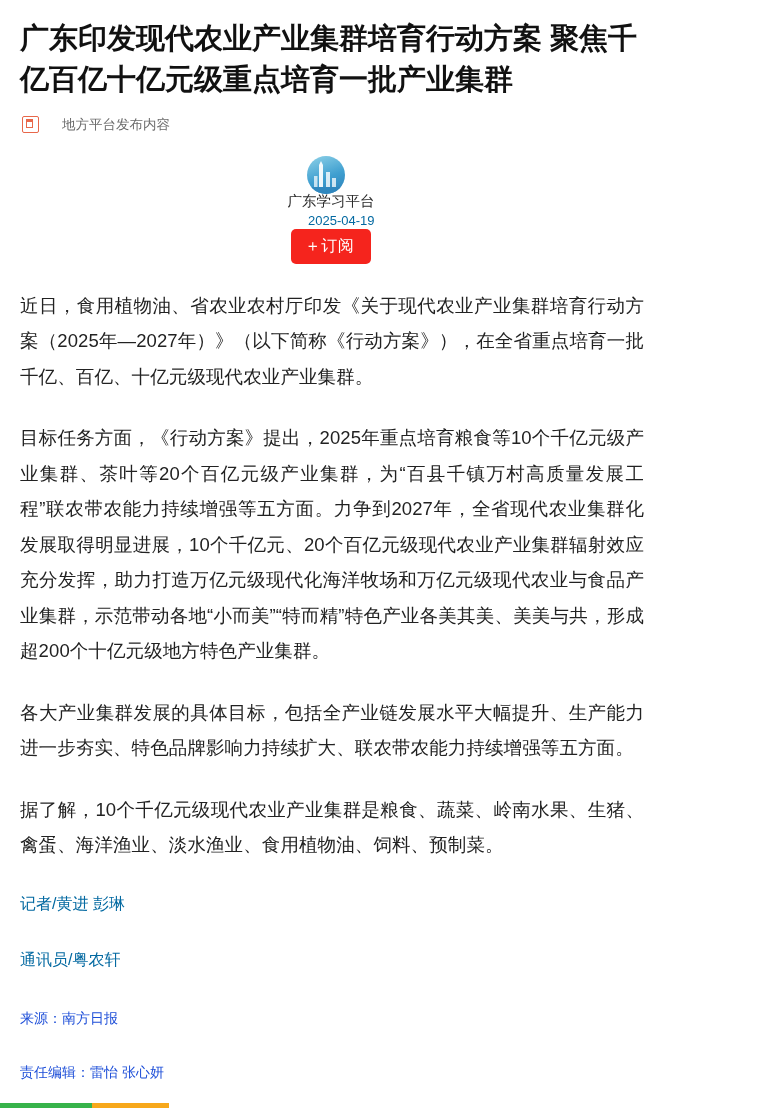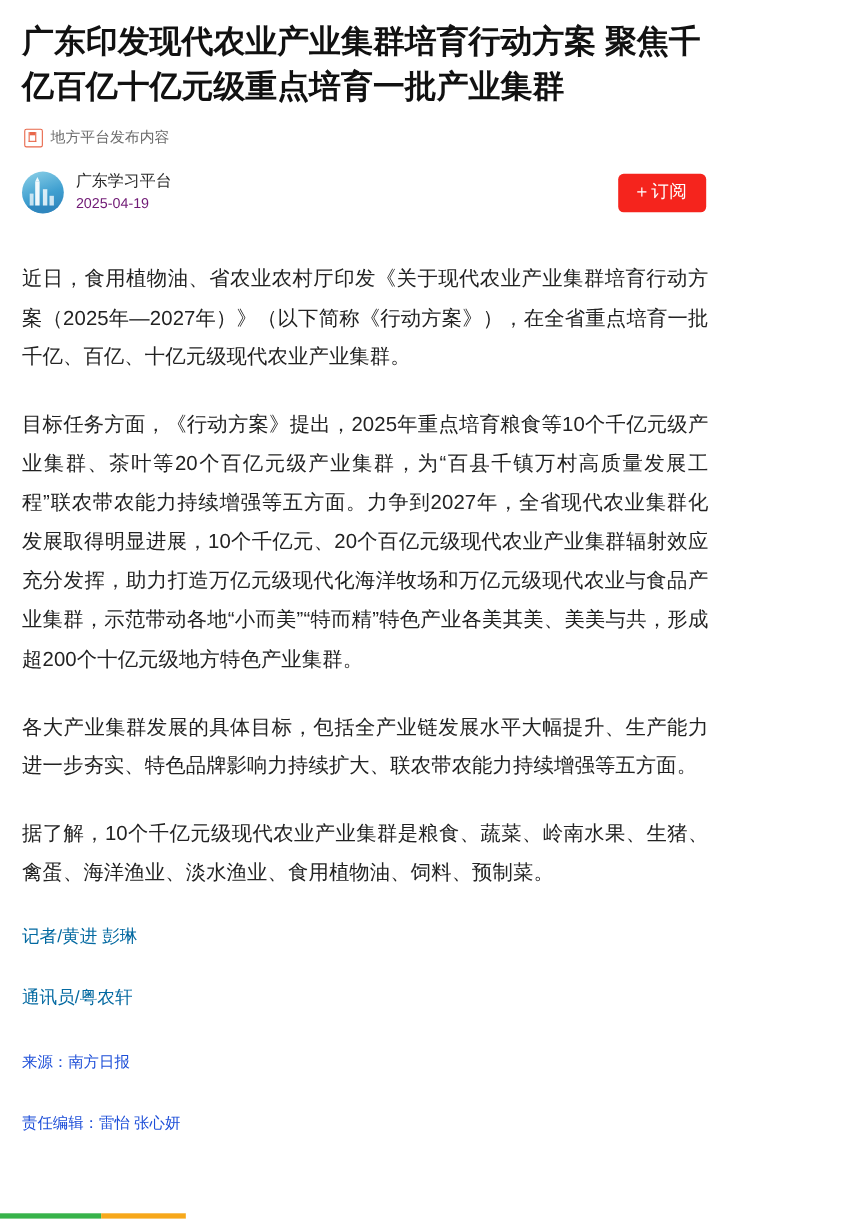--- a/index.html
+++ b/index.html
@@ -25,22 +25,22 @@
   .title {
     font-size: 29px;
     line-height: 1.42;
     font-weight: 700;
     color: #111111;
     letter-spacing: 0px;
     margin: 0 0 16px 0;
   }
   .tag-row {
     display: flex;
-    align-items: flex-end;
-    gap: 7px;
+    align-items: flex-start;
+    gap: 23px;
     margin: 0 0 22px 2px;
   }
   .tag-icon {
     width: 15px;
     height: 15px;
     border: 1px solid #e8674a;
     border-radius: 2px;
     position: relative;
     flex: none;
   }
@@ -64,22 +64,23 @@
     height: 3px;
     background: #e8674a;
   }
   .tag-text {
     font-size: 13.5px;
     color: #6b6b6b;
   }
   .author-row {
     display: flex;
     align-items: center;
-    margin: 0 0 41px 0;
+    margin: 0 0 24px 0;
     padding-right: 2px;
+    flex-direction: column;
   }
   .avatar {
     width: 38px;
     height: 38px;
     border-radius: 50%;
     flex: none;
     margin-right: 11px;
     overflow: hidden;
     position: relative;
     background: linear-gradient(160deg, #8fd2e8 0%, #3f9fd0 55%, #2b7fb8 100%);
@@ -92,22 +93,23 @@
     gap: 4px;
     flex: 1 1 auto;
   }
   .author-name {
     font-size: 14.5px;
     color: #2b2b2b;
     line-height: 1.1;
   }
   .author-date {
     font-size: 13px;
-    color: #701a75;
+    color: #0369a1;
     line-height: 1.1;
+    text-align: right;
   }
   .subscribe-btn {
     flex: none;
     background: #f5241d;
     color: #ffffff;
     font-size: 16px;
     border: none;
     border-radius: 5px;
     padding: 9px 17px 10px 14px;
     line-height: 1;

